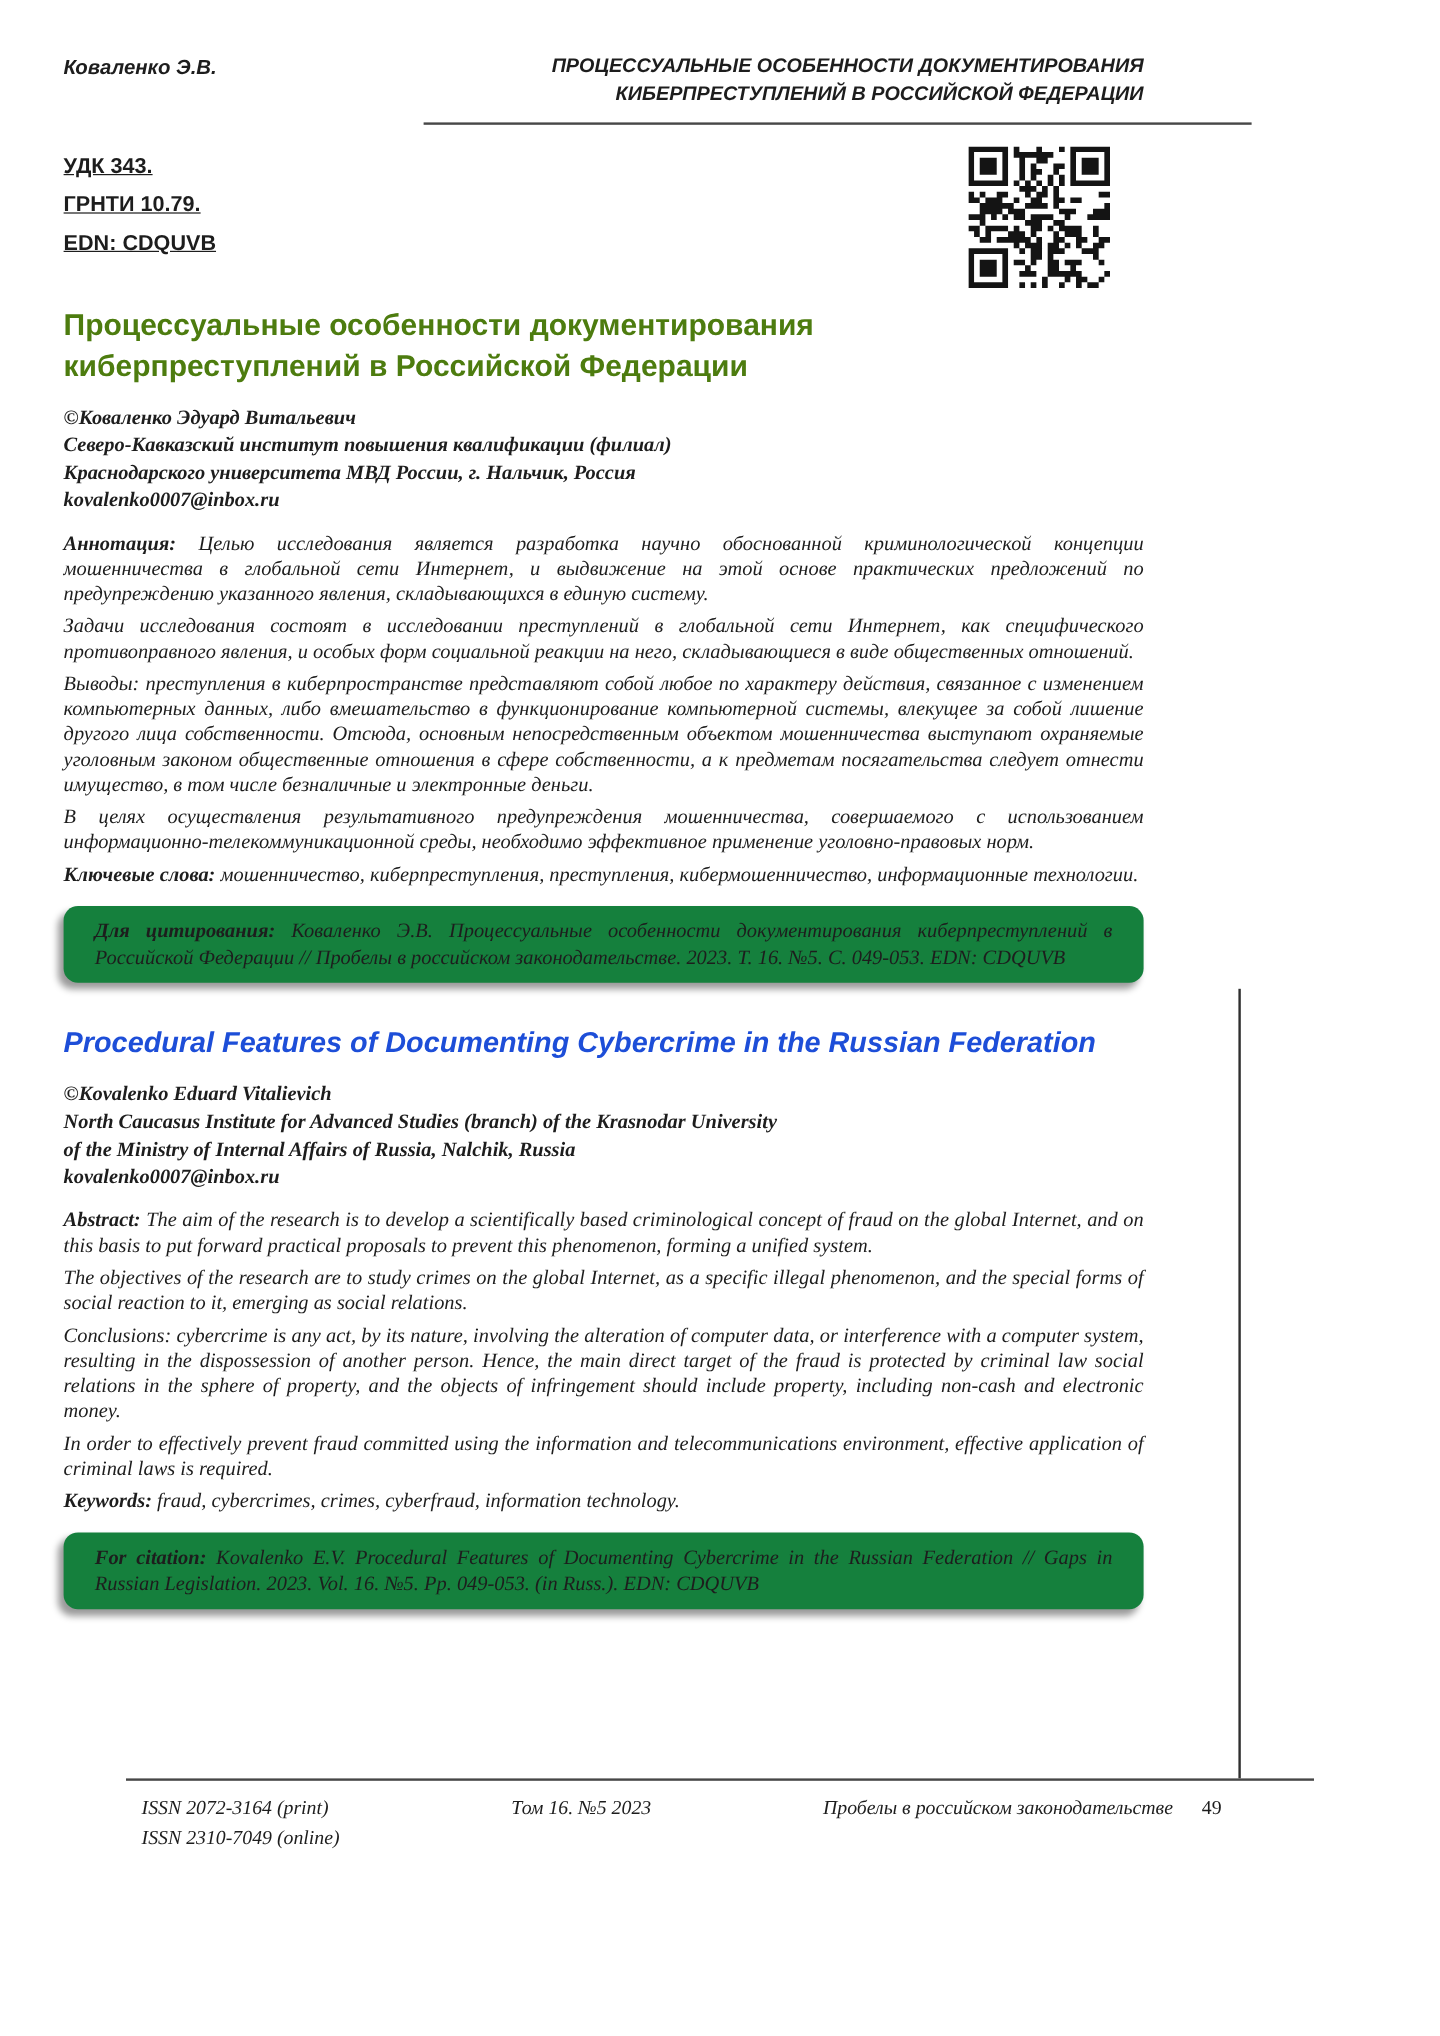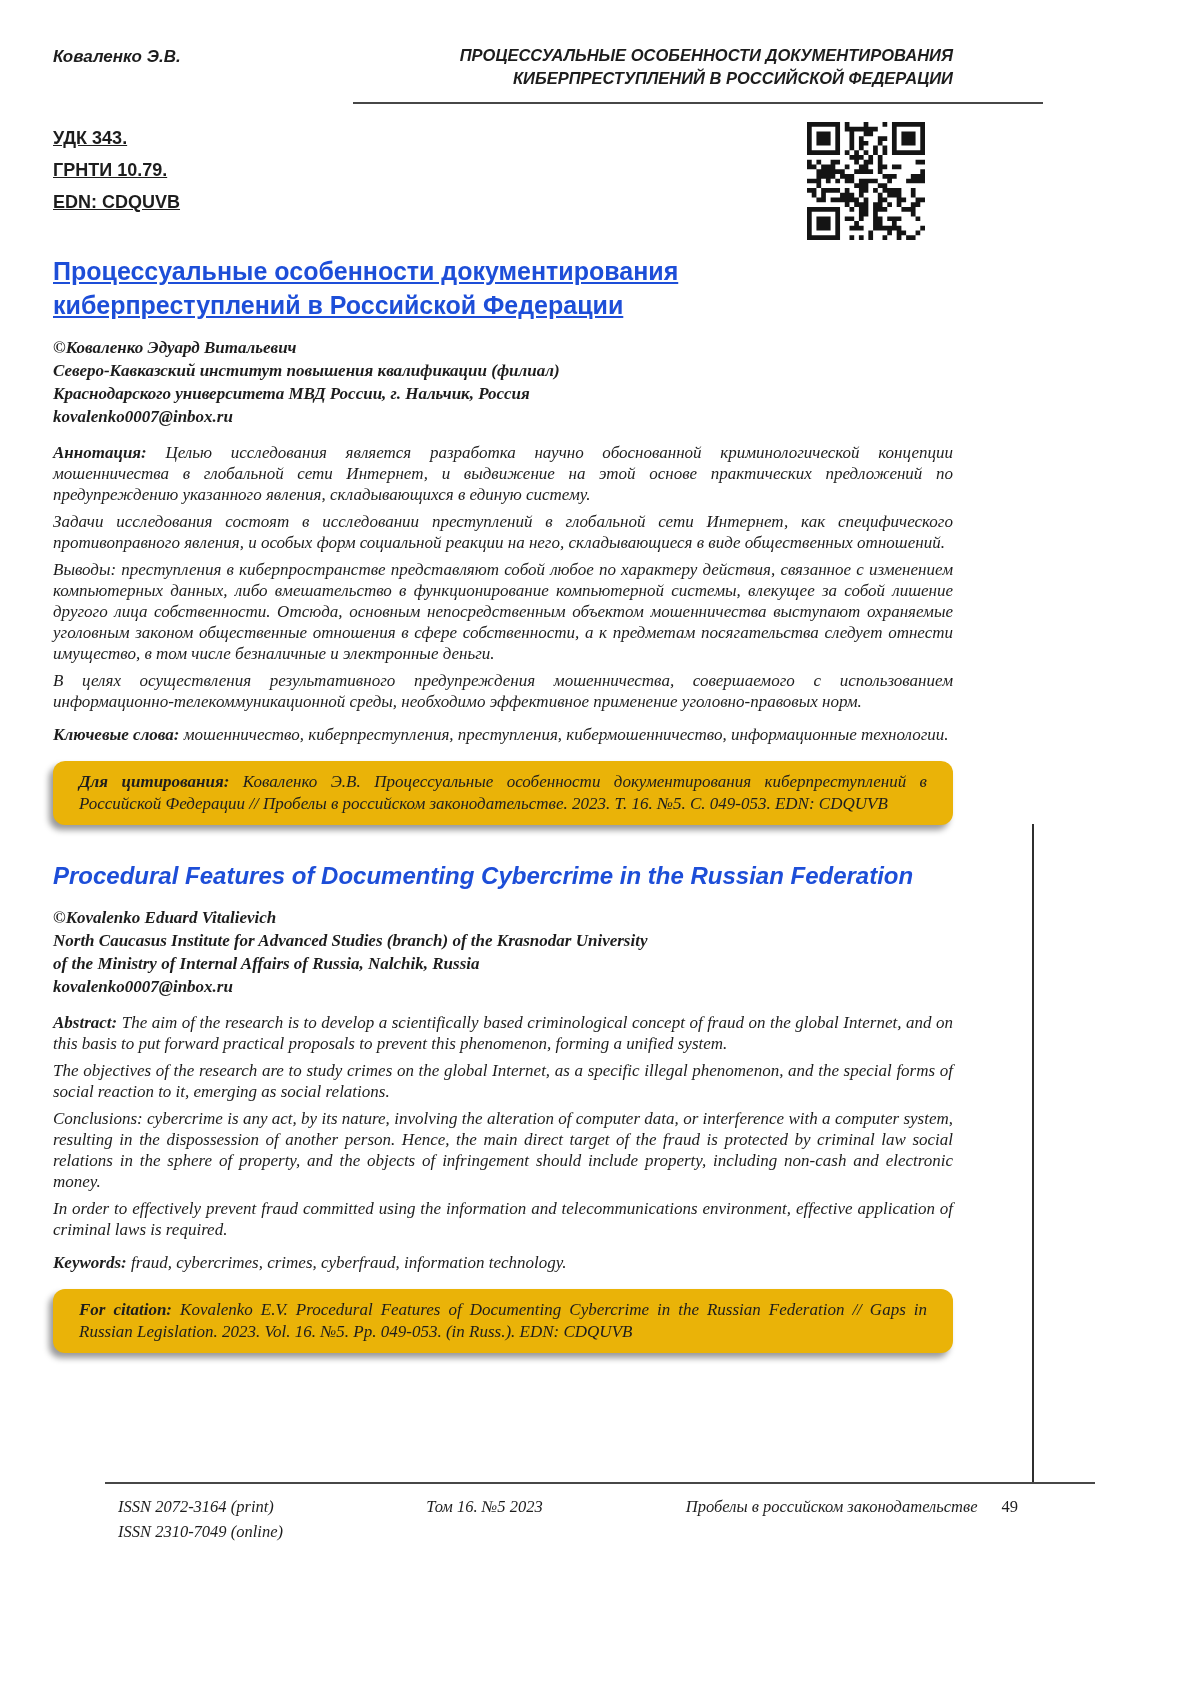--- a/index.html
+++ b/index.html
@@ -12,31 +12,31 @@
   .running-head{display:flex;justify-content:space-between;align-items:flex-start;width:900px;}
   .rh-author{font:italic bold 17px "Liberation Sans","DejaVu Sans",sans-serif;padding-top:3px;}
   .rh-title{font:italic bold 16.5px/23px "Liberation Sans","DejaVu Sans",sans-serif;text-align:right;}
   .head-rule{width:690px;height:2px;background:#474747;margin:12px 0 0 300px;}
 
   .meta-row{display:flex;justify-content:space-between;align-items:flex-start;width:900px;margin-top:18px;text-decoration:underline;}
   .meta{font:bold 18px/32px "Liberation Sans","DejaVu Sans",sans-serif;}
   .qr-box{width:118px;height:118px;margin-right:28px;}
   .qr-box svg{display:block;width:118px;height:118px;}
 
-  .ru-title{font:bold 25px/34px "Liberation Sans","DejaVu Sans",sans-serif;max-width:760px;margin:14px 0 0 0;color:#1d4ed8;text-decoration:underline;}
+  .ru-title{font:bold 25px/34px "Liberation Sans","DejaVu Sans",sans-serif;max-width:760px;margin:14px 0 0 0;color:#4d7c0f;}
 
   .authors{margin-top:14px;font:italic bold 17px/23px "Liberation Serif","DejaVu Serif",serif;}
 
   .abstract{margin-top:14px;}
   .body-p{font:italic 17px/21px "Liberation Serif","DejaVu Serif",serif;text-align:justify;width:900px;margin:0 0 6px 0;}
   .body-p b{font-weight:bold;}
-  .kw{margin-top:12px;}
+  .kw{}
 
   .cite-box{
-    width:900px;background:#eab308;border-radius:12px;padding:10px 26px;margin-top:16px;
+    width:900px;background:#15803d;border-radius:12px;padding:10px 26px;margin-top:16px;
     box-shadow:-4px 5px 6px rgba(0,0,0,0.40);box-sizing:border-box;
   }
   .cite-box .body-p{width:auto;margin:0;line-height:22px;}
 
   .en-title{font:italic bold 24px/33px "Liberation Sans","DejaVu Sans",sans-serif;margin:34px 0 0 0;color:#1d4ed8;}
 
   .vrule{position:absolute;left:1032px;top:824px;width:2px;height:658px;background:#2f2f2f;}
   .footer-rule{position:absolute;left:105px;top:1482px;width:990px;height:2px;background:#474747;}
   .footer{
     position:absolute;left:118px;top:1494px;width:900px;

